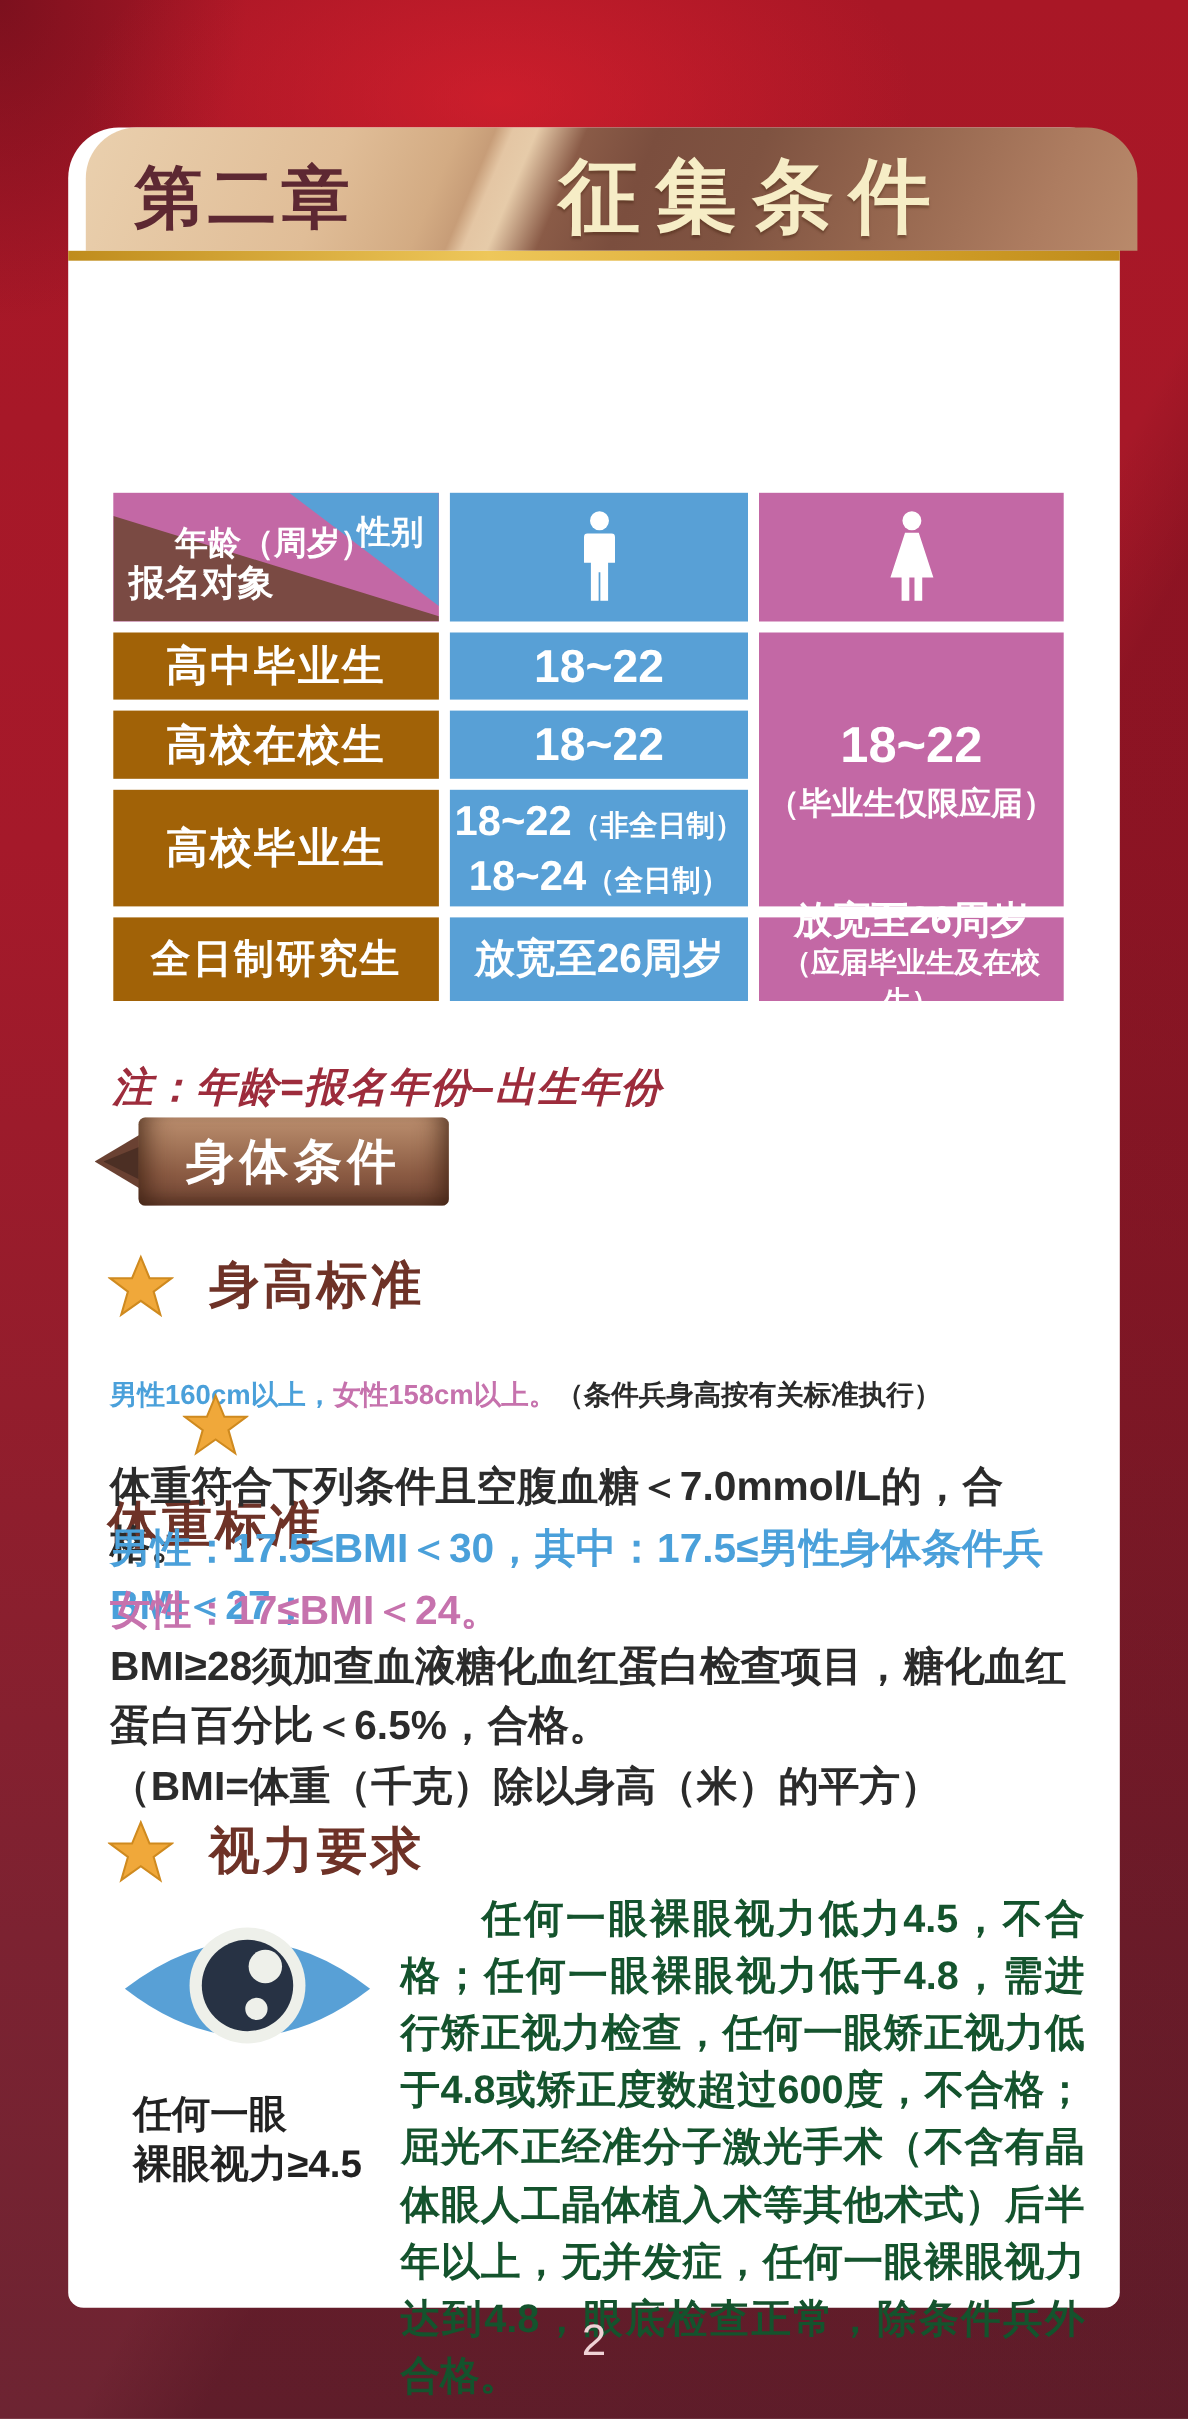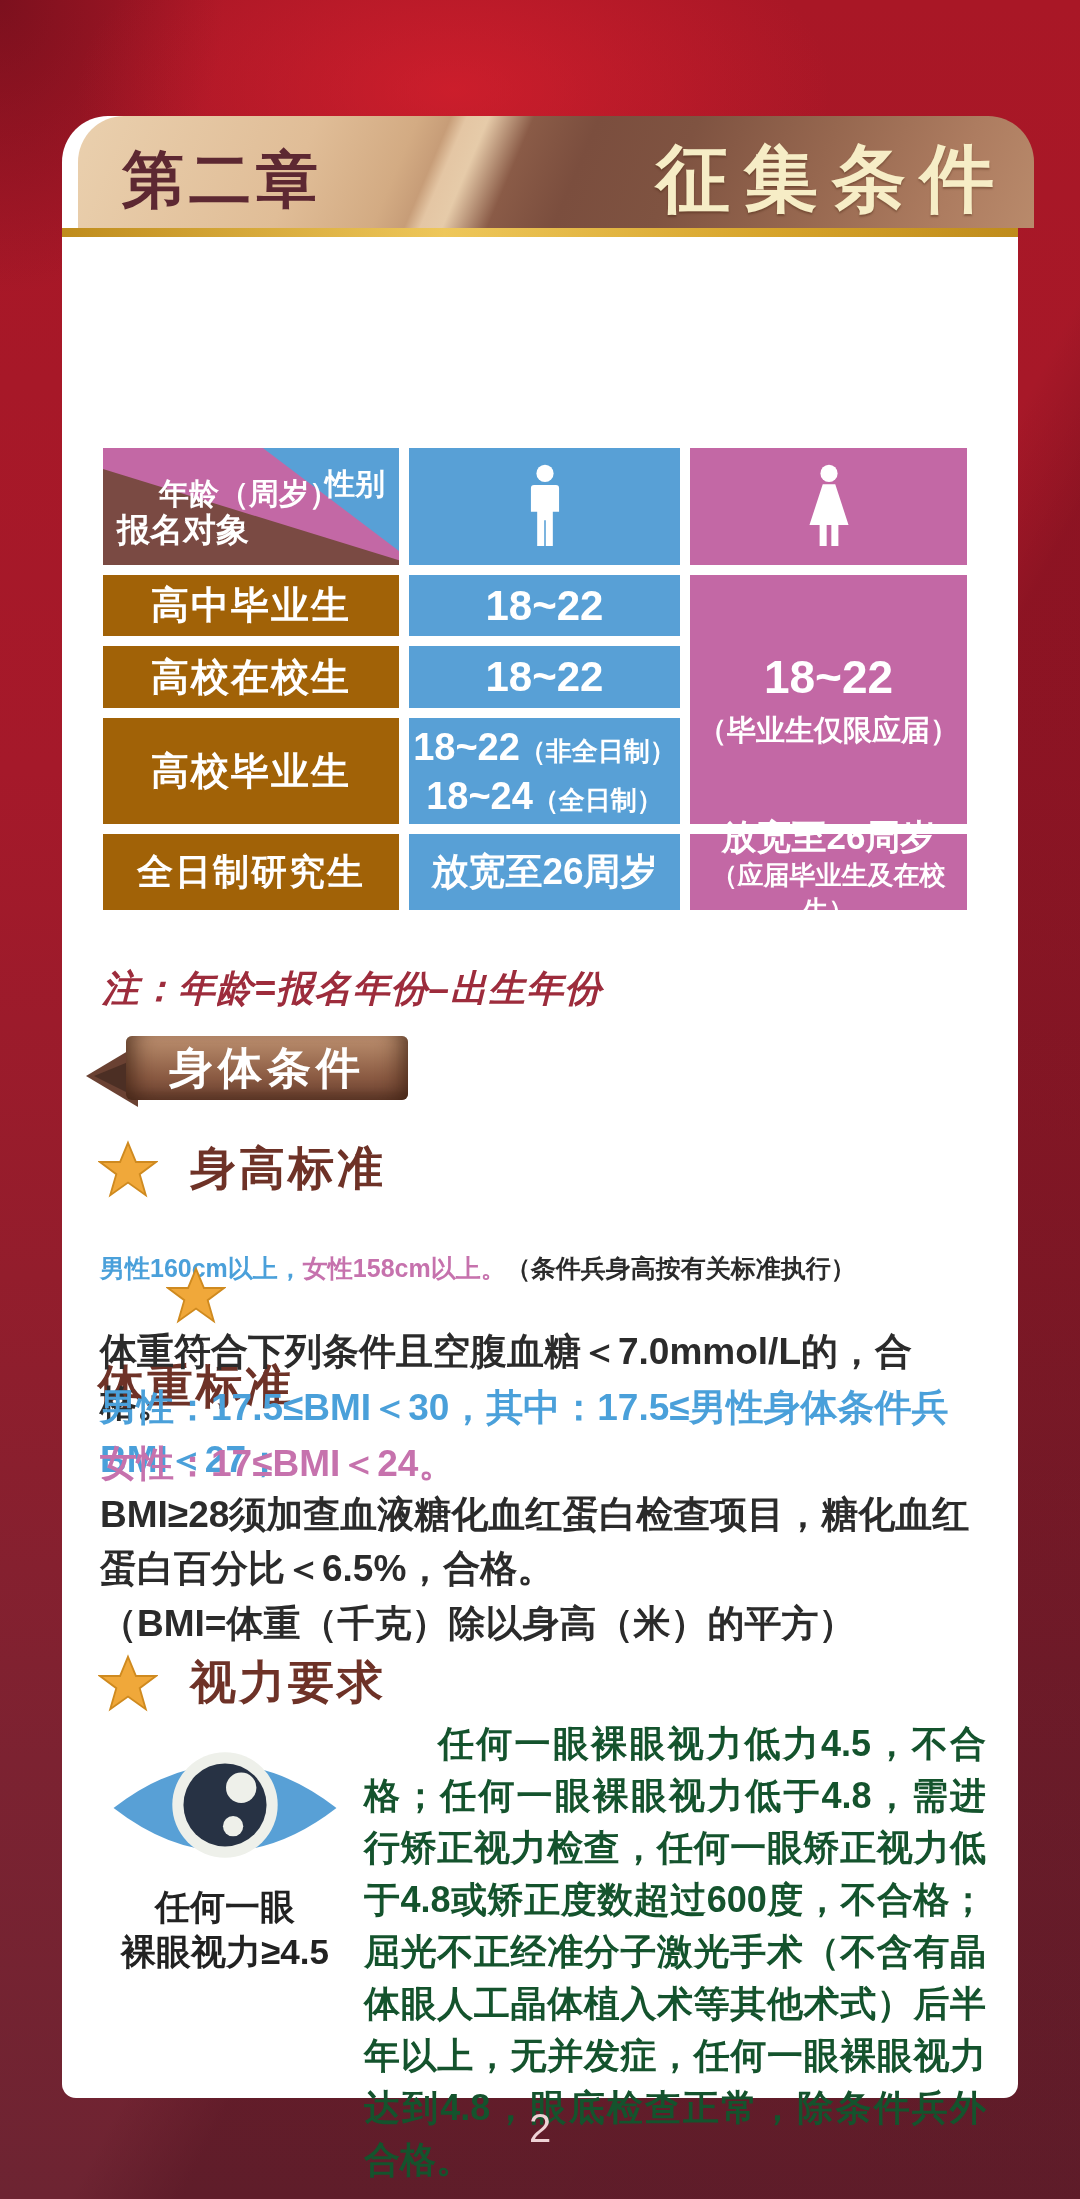--- a/index.html
+++ b/index.html
@@ -16,39 +16,39 @@
     background:#fff; border-radius:46px 46px 14px 14px; }
 
   
   .hdr { position:absolute; top:0; left:16px; width:956px; height:112px;
     border-radius:46px 46px 0 0; overflow:hidden;
     background:linear-gradient(113deg,
       #ead0ae 0%, #e0bd97 24%, #d3ab83 34%, #c79d78 37.2%, #e4c6a4 38.8%, #e6cba9 41%,
       #8a5b47 45.5%, #7b4e3e 52%, #7f5341 62%, #96674f 76%, #ad7c60 90%, #b98a6b 100%); }
   .hdr-chapter { position:absolute; left:44px; top:22px; font-size:62px; font-weight:bold;
     color:#5d2832; letter-spacing:5px; }
-  .hdr-title { position:absolute; left:430px; right:26px; top:14px; text-align:right;
+  .hdr-title { position:absolute; left:430px; right:26px; top:14px; text-align:left;
     font-size:74px; font-weight:bold; color:#f6edc6; letter-spacing:14px;
     text-shadow:0 2px 2px rgba(60,30,10,0.35); }
   .gold { position:absolute; top:112px; left:0; width:956px; height:9px;
     background:linear-gradient(90deg,#bf8c1c,#eec75a 40%,#d6a32a 75%,#bf8c1c); }
 
   
   .ribbon { position:absolute; }
   .ribbon .fold { position:absolute; left:0; top:9px; width:52px; height:62px;
     background:#6a4132; clip-path:polygon(100% 0, 100% 100%, 0 50%); }
   .ribbon .fold2 { position:absolute; left:8px; top:22px; width:44px; height:40px;
     background:#4c2f24; clip-path:polygon(100% 0, 100% 100%, 0 45%); }
   .ribbon .body { position:absolute; left:40px; top:0; right:0; bottom:0;
     background:linear-gradient(180deg,#bb8e6e,#a5775a 30%,#8a5a42 65%,#6f4434);
     border-radius:6px; display:flex; align-items:center; justify-content:center;
     color:#fff; font-weight:bold;
     box-shadow:inset 26px 0 20px -16px rgba(55,28,14,0.55), inset -26px 0 20px -16px rgba(55,28,14,0.55), inset 0 -8px 12px rgba(50,25,10,0.30); }
   .ribbon1 { left:38px; top:186px; width:618px; height:76px; font-size:45px; letter-spacing:2px; }
-  .ribbon2 { left:24px; top:920px; width:322px; height:64px; font-size:44px; letter-spacing:5px; }
+  .ribbon2 { left:24px; top:900px; width:322px; height:80px; font-size:44px; letter-spacing:5px; }
 
   
   .tbl { position:absolute; left:41px; top:332px; width:864px;
     display:grid; grid-template-columns:296px 271px 277px;
     grid-template-rows:117px 61px 62px 106px 76px; gap:10px; }
   .cell { display:flex; flex-direction:column; align-items:center; justify-content:center;
     color:#fff; font-weight:bold; text-align:center; }
   .c-brown { background:#a16207; font-size:38px; letter-spacing:2px; }
   .c-blue  { background:#58a0d6; font-size:42px; }
   .c-pink  { background:#c368a5; }
@@ -76,21 +76,21 @@
 
   .bodyline { position:absolute; left:38px; right:36px; font-size:37px; font-weight:bold;
     color:#2b2b2b; line-height:52px; }
   .t-blue { color:#4aa0da; }
   .t-pink { color:#c672ad; }
   .t-dark { color:#2b2b2b; }
 
   .vision-wrap { position:absolute; left:36px; right:32px; top:1602px; display:flex; gap:12px; }
   .eye-col { width:254px; flex:0 0 auto; display:flex; flex-direction:column; align-items:center; }
   .eye-svg { margin-top:14px; }
-  .eye-cap { text-align:center; font-size:35px; font-weight:bold;
+  .eye-cap { margin-top:16px; text-align:left; font-size:35px; font-weight:bold;
     color:#222; line-height:45px; }
   .vis-par { flex:1; font-size:36px; font-weight:bold; color:#14532d; line-height:52px;
     text-indent:74px; text-align:justify; }
 
   .pageno { position:absolute; left:0; right:0; top:2106px; text-align:center;
     color:#efd3d6; font-size:40px; }
 </style>
 </head>
 <body>
 

